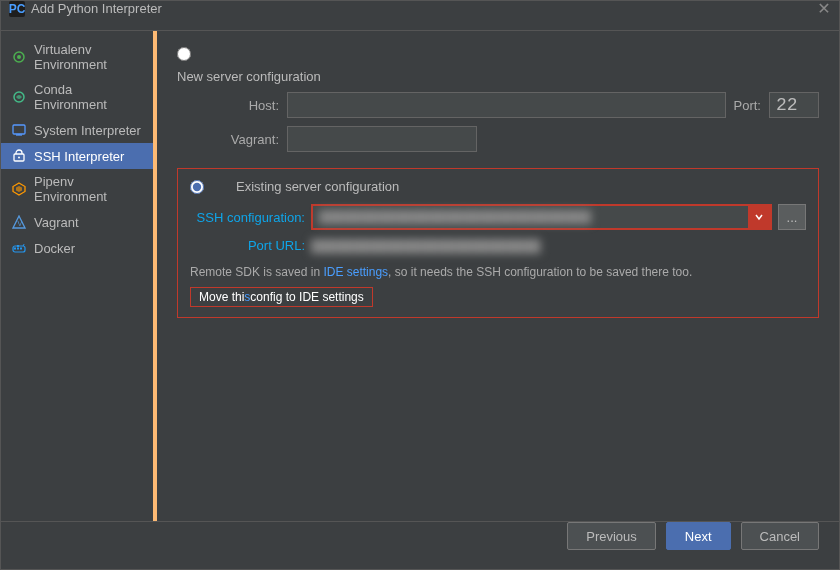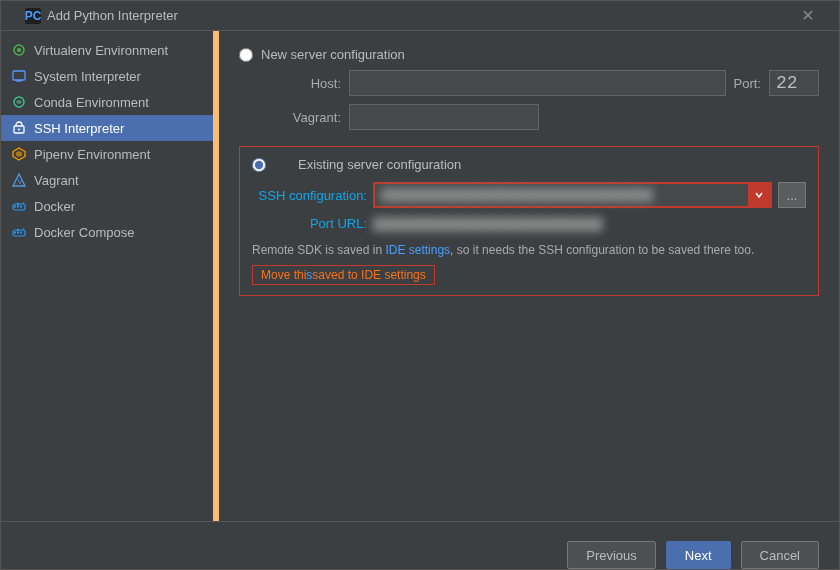--- a/index.html
+++ b/index.html
@@ -17,22 +17,21 @@
       height: 570px;
       background: #3c3f41;
       border: 1px solid #555;
       display: flex;
       flex-direction: column;
     }
     .title-bar {
       background: #3c3f41;
       height: 30px;
       display: flex;
-      align-items: center;
-      padding: 0 24px;
+      padding: 0 8px;
       border-bottom: 1px solid #555;
       flex-shrink: 0;
     }
     .title-bar-icon {
       width: 16px;
       height: 16px;
       margin-right: 6px;
       display: flex;
       align-items: center;
       justify-content: center;
@@ -56,23 +55,23 @@
       color: #888;
       cursor: pointer;
       font-size: 16px;
     }
     .content {
       display: flex;
       flex: 1;
       overflow: hidden;
     }
     .sidebar {
-      width: 218px;
+      width: 156px;
       background: #3c3f41;
-      border-right: 6px solid #fdba74;
+      border-right: 4px solid #fdba74;
       padding: 6px 0;
       flex-shrink: 0;
     }
     .sidebar-item {
       display: flex;
       align-items: center;
       padding: 5px 10px;
       cursor: pointer;
       color: #bbbbbb;
       font-size: 13px;
@@ -102,22 +101,22 @@
     .main-panel {
       flex: 1;
       padding: 16px 20px;
       display: flex;
       flex-direction: column;
       gap: 0;
       overflow-y: auto;
     }
     .radio-row {
       display: flex;
-      align-items: center;
       gap: 8px;
+      flex-direction: column;
     }
     .radio-input {
       width: 14px;
       height: 14px;
       accent-color: #4b6eaf;
       cursor: pointer;
       flex-shrink: 0;
     }
     .radio-label {
       font-size: 13px;
@@ -275,28 +274,28 @@
       font-size: 12px;
       background: transparent;
       display: inline-flex;
       align-items: center;
       gap: 0;
     }
     .move-text-blue {
       color: #4a9eff;
     }
     .move-text-normal {
-      color: #f97316;
+      color: #ffffff;
     }
     .footer {
       height: 48px;
       background: #3c3f41;
       border-top: 1px solid #555;
       display: flex;
-      align-items: flex-end;
+      align-items: flex-start;
       justify-content: flex-end;
       padding: 0 20px;
       gap: 10px;
       flex-shrink: 0;
     }
     .btn {
       height: 28px;
       padding: 0 18px;
       font-size: 13px;
       cursor: pointer;
@@ -332,38 +331,38 @@
         <div class="sidebar-icon icon-virtualenv">
           <svg width="14" height="14" viewBox="0 0 14 14">
               <circle cx="7" cy="7" r="5" fill="none" stroke="#4CAF50" stroke-width="1.5"></circle>
               <circle cx="7" cy="7" r="2" fill="#4CAF50"></circle>
             </svg>
         </div>
         <span>Virtualenv Environment</span>
       </div>
 
       <div class="sidebar-item">
+        <div class="sidebar-icon icon-conda">
+          <svg width="14" height="14" viewBox="0 0 14 14">
+              <circle cx="7" cy="7" r="5" fill="none" stroke="#44bb88" stroke-width="1.5"></circle>
+              <path d="M4 7 Q7 3 10 7 Q7 11 4 7Z" fill="#44bb88" opacity="0.7"></path>
+            </svg>
+        </div>
+        <span>Conda Environment</span>
+      </div>
+
+      <div class="sidebar-item">
         <div class="sidebar-icon icon-system">
           <svg width="14" height="14" viewBox="0 0 14 14">
               <rect x="1" y="2" width="12" height="9" rx="1" fill="none" stroke="#5599ff" stroke-width="1.3"></rect>
               <line x1="4" y1="12" x2="10" y2="12" stroke="#5599ff" stroke-width="1.3"></line>
               <line x1="7" y1="11" x2="7" y2="12" stroke="#5599ff" stroke-width="1.3"></line>
             </svg>
         </div>
         <span>System Interpreter</span>
-      </div>
-
-      <div class="sidebar-item">
-        <div class="sidebar-icon icon-conda">
-          <svg width="14" height="14" viewBox="0 0 14 14">
-              <circle cx="7" cy="7" r="5" fill="none" stroke="#44bb88" stroke-width="1.5"></circle>
-              <path d="M4 7 Q7 3 10 7 Q7 11 4 7Z" fill="#44bb88" opacity="0.7"></path>
-            </svg>
-        </div>
-        <span>Conda Environment</span>
       </div>
 
       <div class="sidebar-item active">
         <div class="sidebar-icon">
           <svg width="14" height="14" viewBox="0 0 14 14">
               <rect x="2" y="5" width="10" height="7" rx="1" fill="none" stroke="#fff" stroke-width="1.3"></rect>
               <path d="M4 5V4a3 3 0 016 0v1" fill="none" stroke="#fff" stroke-width="1.3"></path>
               <circle cx="7" cy="8.5" r="1" fill="#fff"></circle>
             </svg>
         </div>
@@ -398,33 +397,20 @@
               <rect x="2" y="6.5" width="2" height="2" fill="#2496ED"></rect>
               <rect x="5" y="6.5" width="2" height="2" fill="#2496ED"></rect>
               <rect x="8" y="6.5" width="2" height="2" fill="#2496ED"></rect>
               <rect x="5" y="4" width="2" height="2" fill="#2496ED"></rect>
               <path d="M11 5 Q12 4 12 3" stroke="#2496ED" stroke-width="1" fill="none"></path>
             </svg>
         </div>
         <span>Docker</span>
       </div>
 
-      <div class="sidebar-item">
-        <div class="sidebar-icon icon-docker-compose">
-          <svg width="14" height="14" viewBox="0 0 14 14">
-              <rect x="1" y="5" width="12" height="6" rx="2" fill="none" stroke="#2496ED" stroke-width="1.2"></rect>
-              <rect x="2" y="6.5" width="2" height="2" fill="#2496ED"></rect>
-              <rect x="5" y="6.5" width="2" height="2" fill="#2496ED"></rect>
-              <rect x="8" y="6.5" width="2" height="2" fill="#2496ED"></rect>
-              <rect x="5" y="4" width="2" height="2" fill="#2496ED"></rect>
-              <path d="M11 5 Q12 4 12 3" stroke="#2496ED" stroke-width="1" fill="none"></path>
-            </svg>
-        </div>
-        <span>Docker Compose</span>
-      </div>
     </div>
 
     <div class="main-panel">
 
       <div class="radio-row">
         <input type="radio" class="radio-input" name="server-config" id="new-server" style="">
         <label for="new-server" class="radio-label">New server configuration</label>
       </div>
       <div class="form-section">
         <div class="form-row">
@@ -467,21 +453,21 @@
           </div>
 
           <div class="info-text">
             <span>Remote SDK is saved in </span><a class="link-text">IDE settings</a><span>, so it needs the SSH configuration to be saved there too.</span>
           </div>
 
           <div class="move-config-row">
             <div class="move-config-btn">
               <span class="move-text-normal">Move thi</span>
                 <span class="move-text-blue">s</span>
-                <span class="move-text-normal"> saved to IDE settings</span>
+                <span class="move-text-normal"> config to IDE settings</span>
             </div>
           </div>
         </div>
       </div>
     </div>
   </div>
 
   <div class="footer">
     <button class="btn">Previous</button>
     <button class="btn btn-primary">Next</button>

